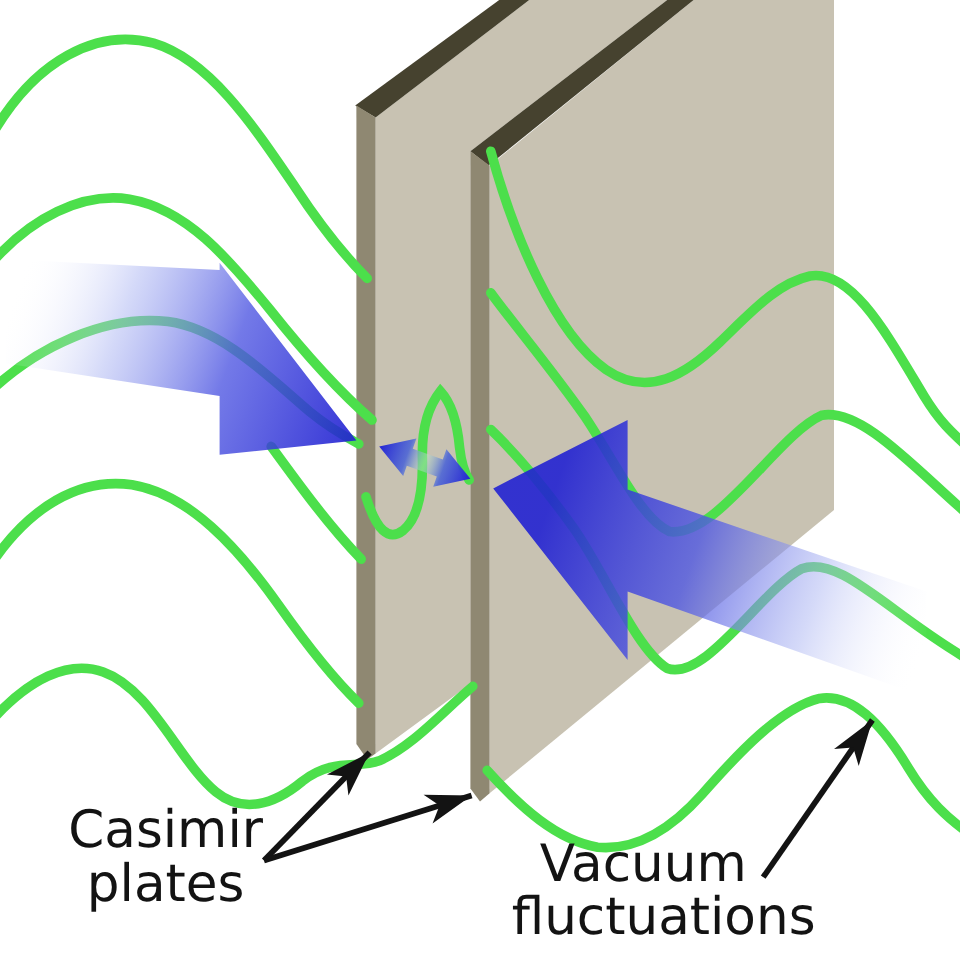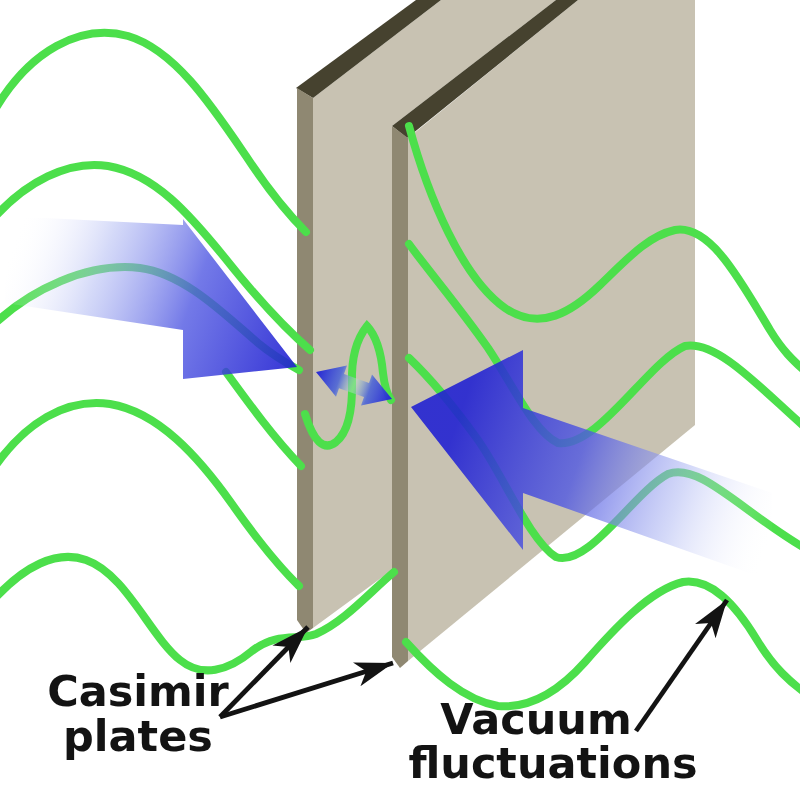--- a/index.html
+++ b/index.html
@@ -1,17 +1,17 @@
 <!DOCTYPE html>
 <html><head>
 <meta charset="utf-8">
 <style>
   html,body{margin:0;padding:0;background:#fff;}
   .stage{position:relative;width:800px;height:810px;overflow:hidden;background:#fff;
-         font-family:"DejaVu Sans","Liberation Sans",sans-serif;font-weight:bold;}
+         font-family:"DejaVu Sans","Liberation Sans",sans-serif;}
   svg{display:block;}
   text.callout-label{font-family:"DejaVu Sans","Liberation Sans",sans-serif;
          font-size:43px;fill:#131313;text-anchor:middle;letter-spacing:0px;}
   .wave{fill:none;stroke-width:8;stroke-linecap:round;}
   .callout-line{stroke-width:4.8;fill:none;}
 </style>
 </head>
 <body>
 
 <div class="stage">

